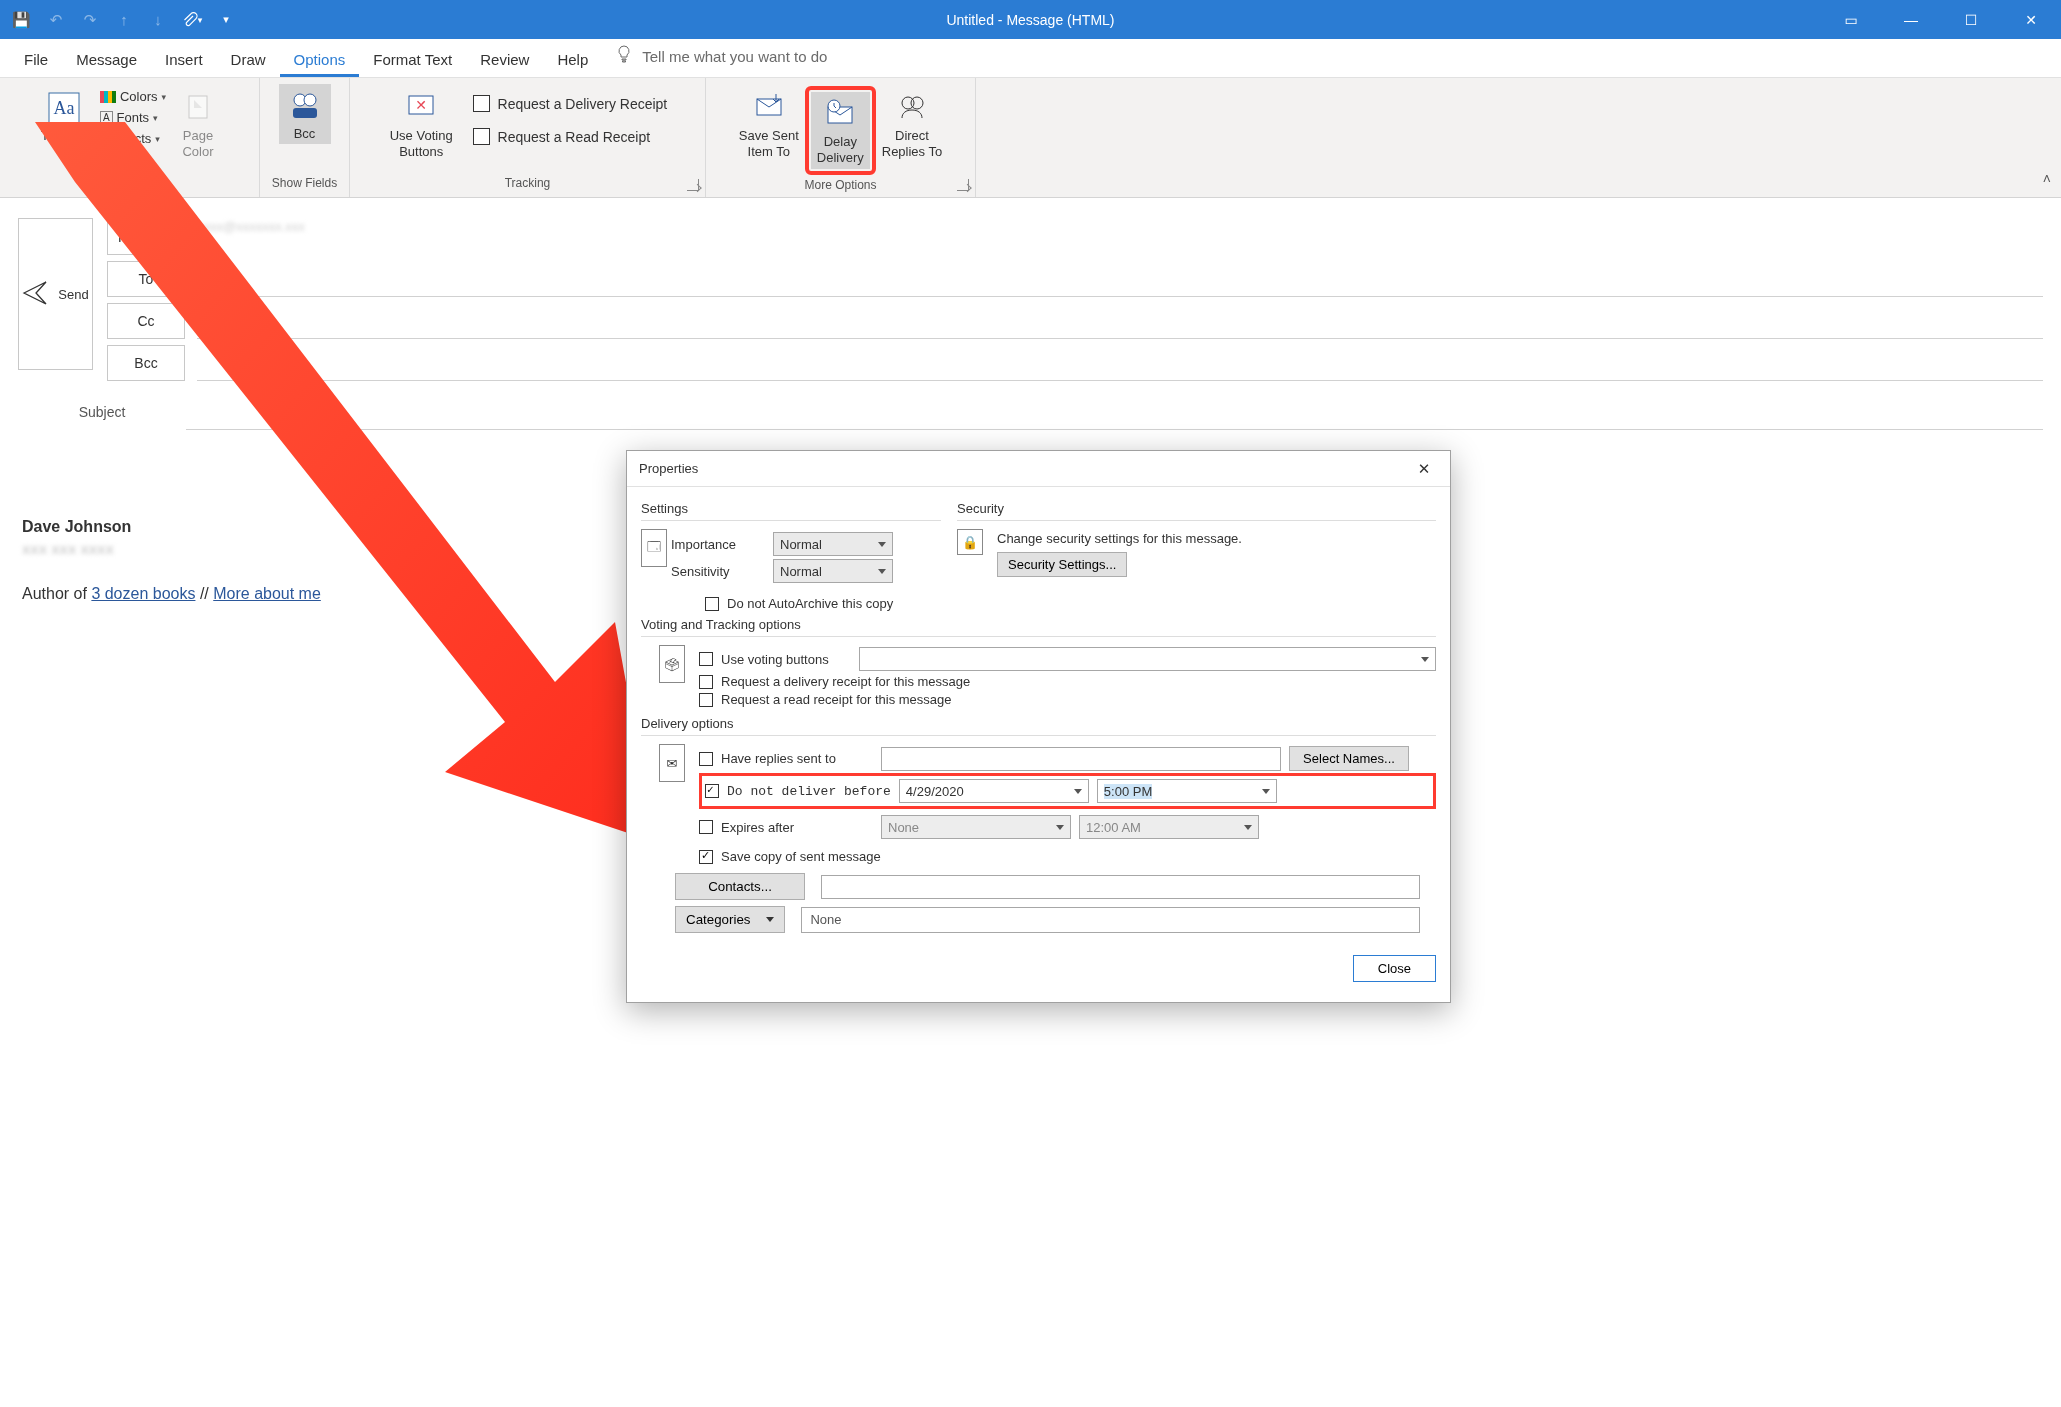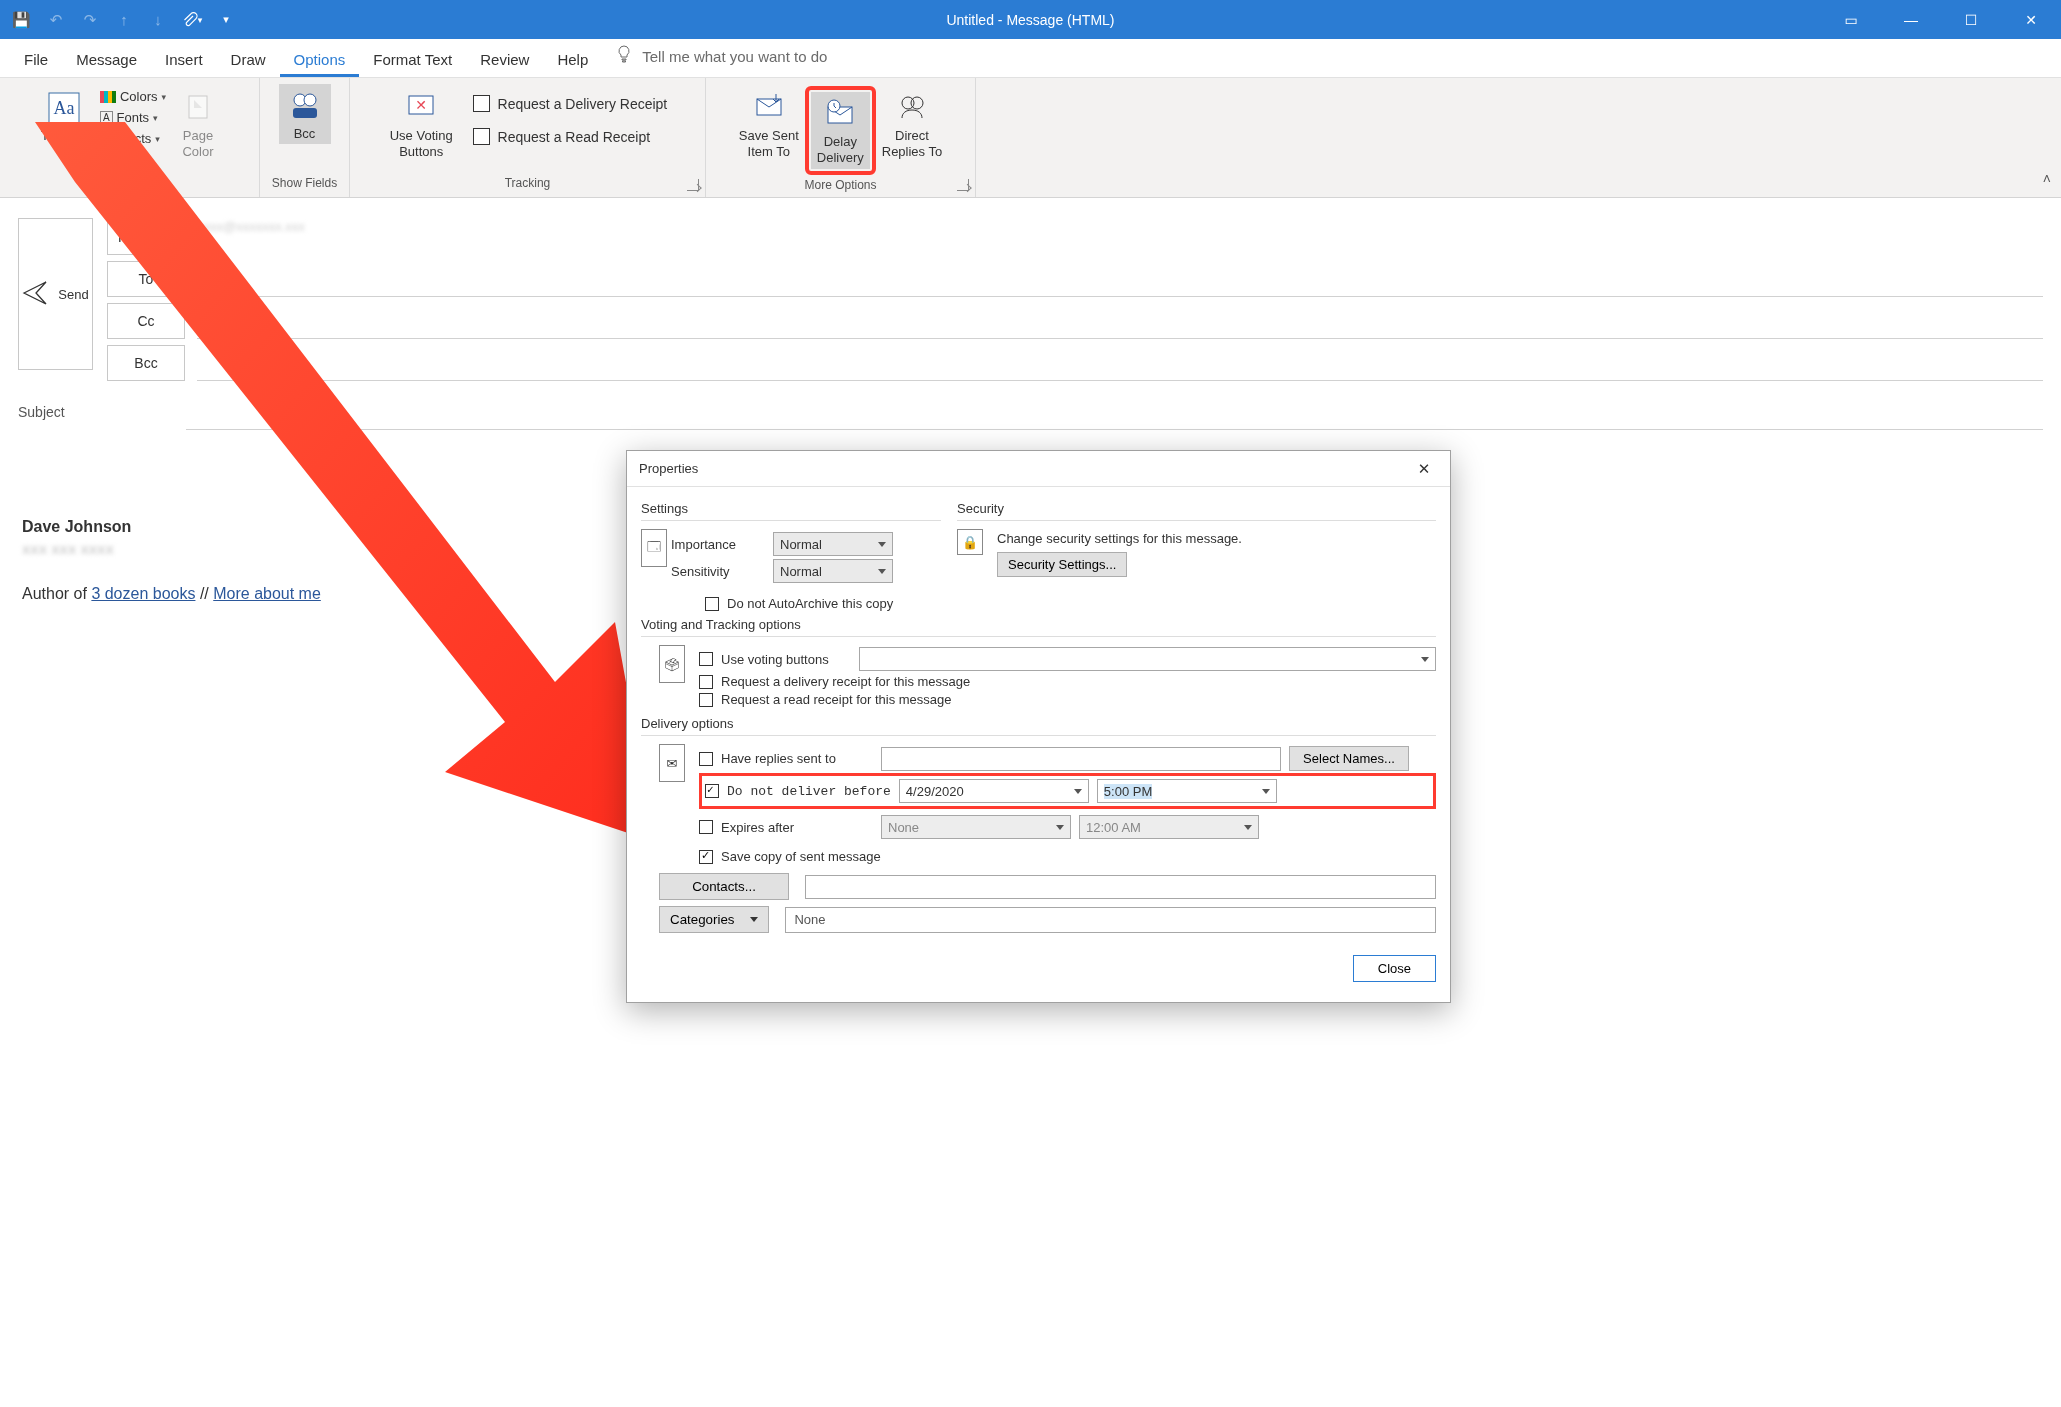--- a/index.html
+++ b/index.html
@@ -45,21 +45,21 @@
 
 
 .compose{position:relative;padding:20px 18px;}
 .field-row{display:flex;align-items:center;height:38px;margin-bottom:4px;}
 .send-area{width:75px;height:152px;border:1px solid #c8c8c8;display:flex;flex-direction:row;align-items:center;justify-content:center;gap:10px;margin-right:14px;}
 .big-input{flex:1;height:36px;}
 
 .pill-btn{width:78px;height:36px;border:1px solid #c8c8c8;display:flex;align-items:center;justify-content:center;font-size:14px;color:#333;margin-right:12px;}
 .pill-btn.with-caret{justify-content:space-between;padding:0 10px;}
 .subject-row{display:flex;align-items:center;height:36px;margin-top:8px;}
-.subject-label{width:168px;font-size:14px;color:#555;text-align:left;}
+.subject-label{width:168px;font-size:14px;color:#555;text-align:center;}
 .blur{color:#d0d0d0;filter:blur(2px);}
 
 .body-area{padding:20px 4px;font-size:16px;max-width:600px;}
 .body-area p{margin:4px 0;}
 .link{color:#2b579a;text-decoration:underline;}
 
 
 .arrow-wrap{position:absolute;left:35px;top:122px;pointer-events:none;}
 
 
@@ -90,21 +90,21 @@
 .ms-check.sm{width:14px;height:14px;}
 .ms-check.checked{background:#fff;}
 .ms-check.checked::after{content:"✓";font-size:11px;display:block;margin:-2px 0 0 1px;color:#000;}
 
 .redbox{border:3px solid #ff3b30;padding:3px;margin:2px 0 6px;display:flex;align-items:center;gap:8px;}
 
 .icon-box{width:26px;height:38px;border:1px solid #888;display:flex;align-items:center;justify-content:center;margin-right:4px;flex-shrink:0;}
 
 .section-indent{padding-left:18px;}
 
-.bottom-row{display:flex;align-items:center;gap:16px;margin:6px 0;padding-left:18px;}
+.bottom-row{display:flex;align-items:center;gap:16px;margin:6px 16px;padding-left:18px;}
 .cat-btn{border:1px solid #adadad;background:#e1e1e1;padding:5px 10px;display:flex;align-items:center;gap:10px;min-width:108px;justify-content:center;}
 .caret2{display:inline-block;border-left:4px solid transparent;border-right:4px solid transparent;border-top:5px solid #333;margin-left:6px;}
 .cat-display{flex:1;height:26px;border:1px solid #a7a7a7;background:#fff;padding:0 8px;display:flex;align-items:center;color:#555;}
 
 .dlg-footer{display:flex;justify-content:flex-end;padding:16px 0 6px;}
 
 </style>
 </head>
 <body>
 

